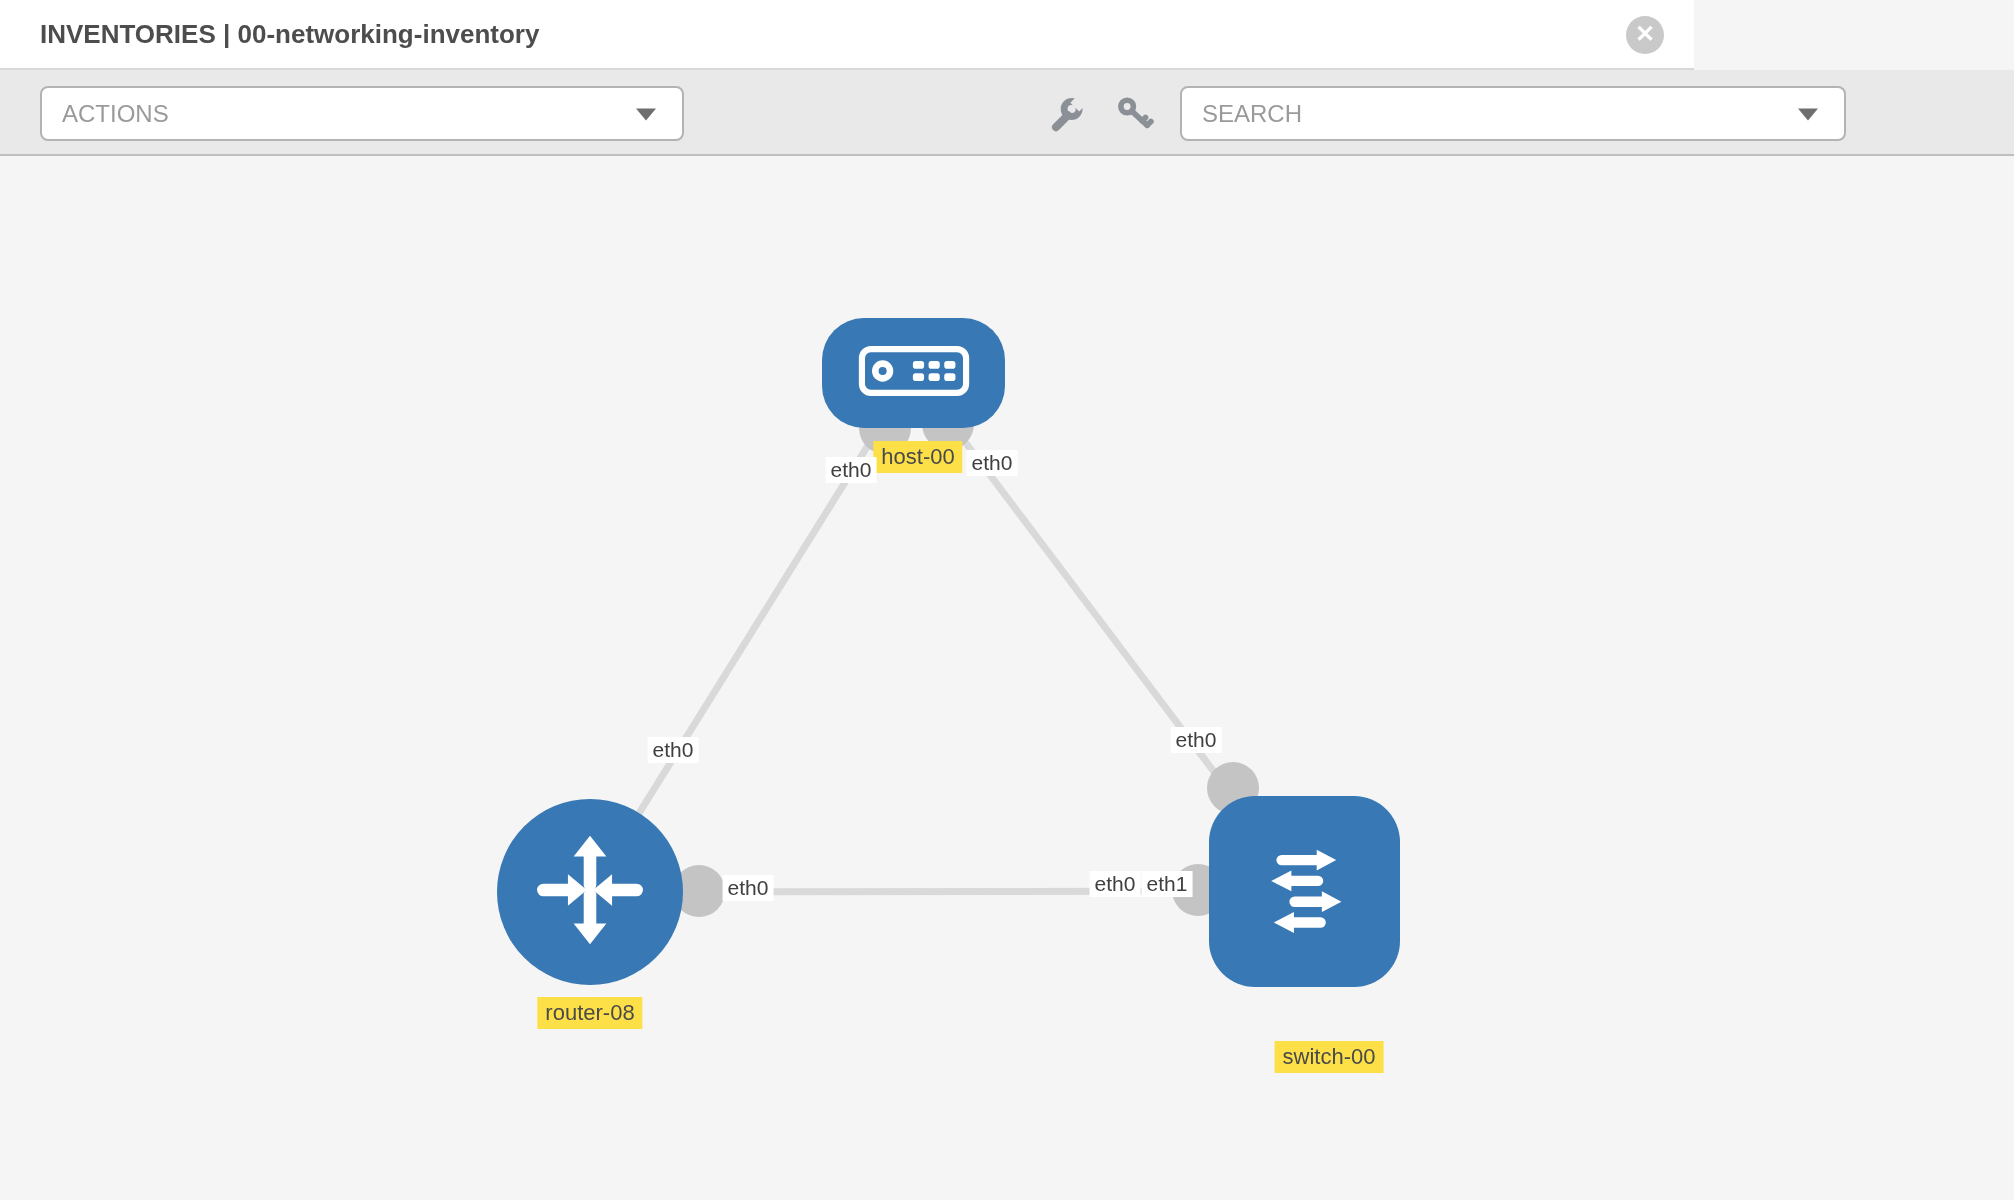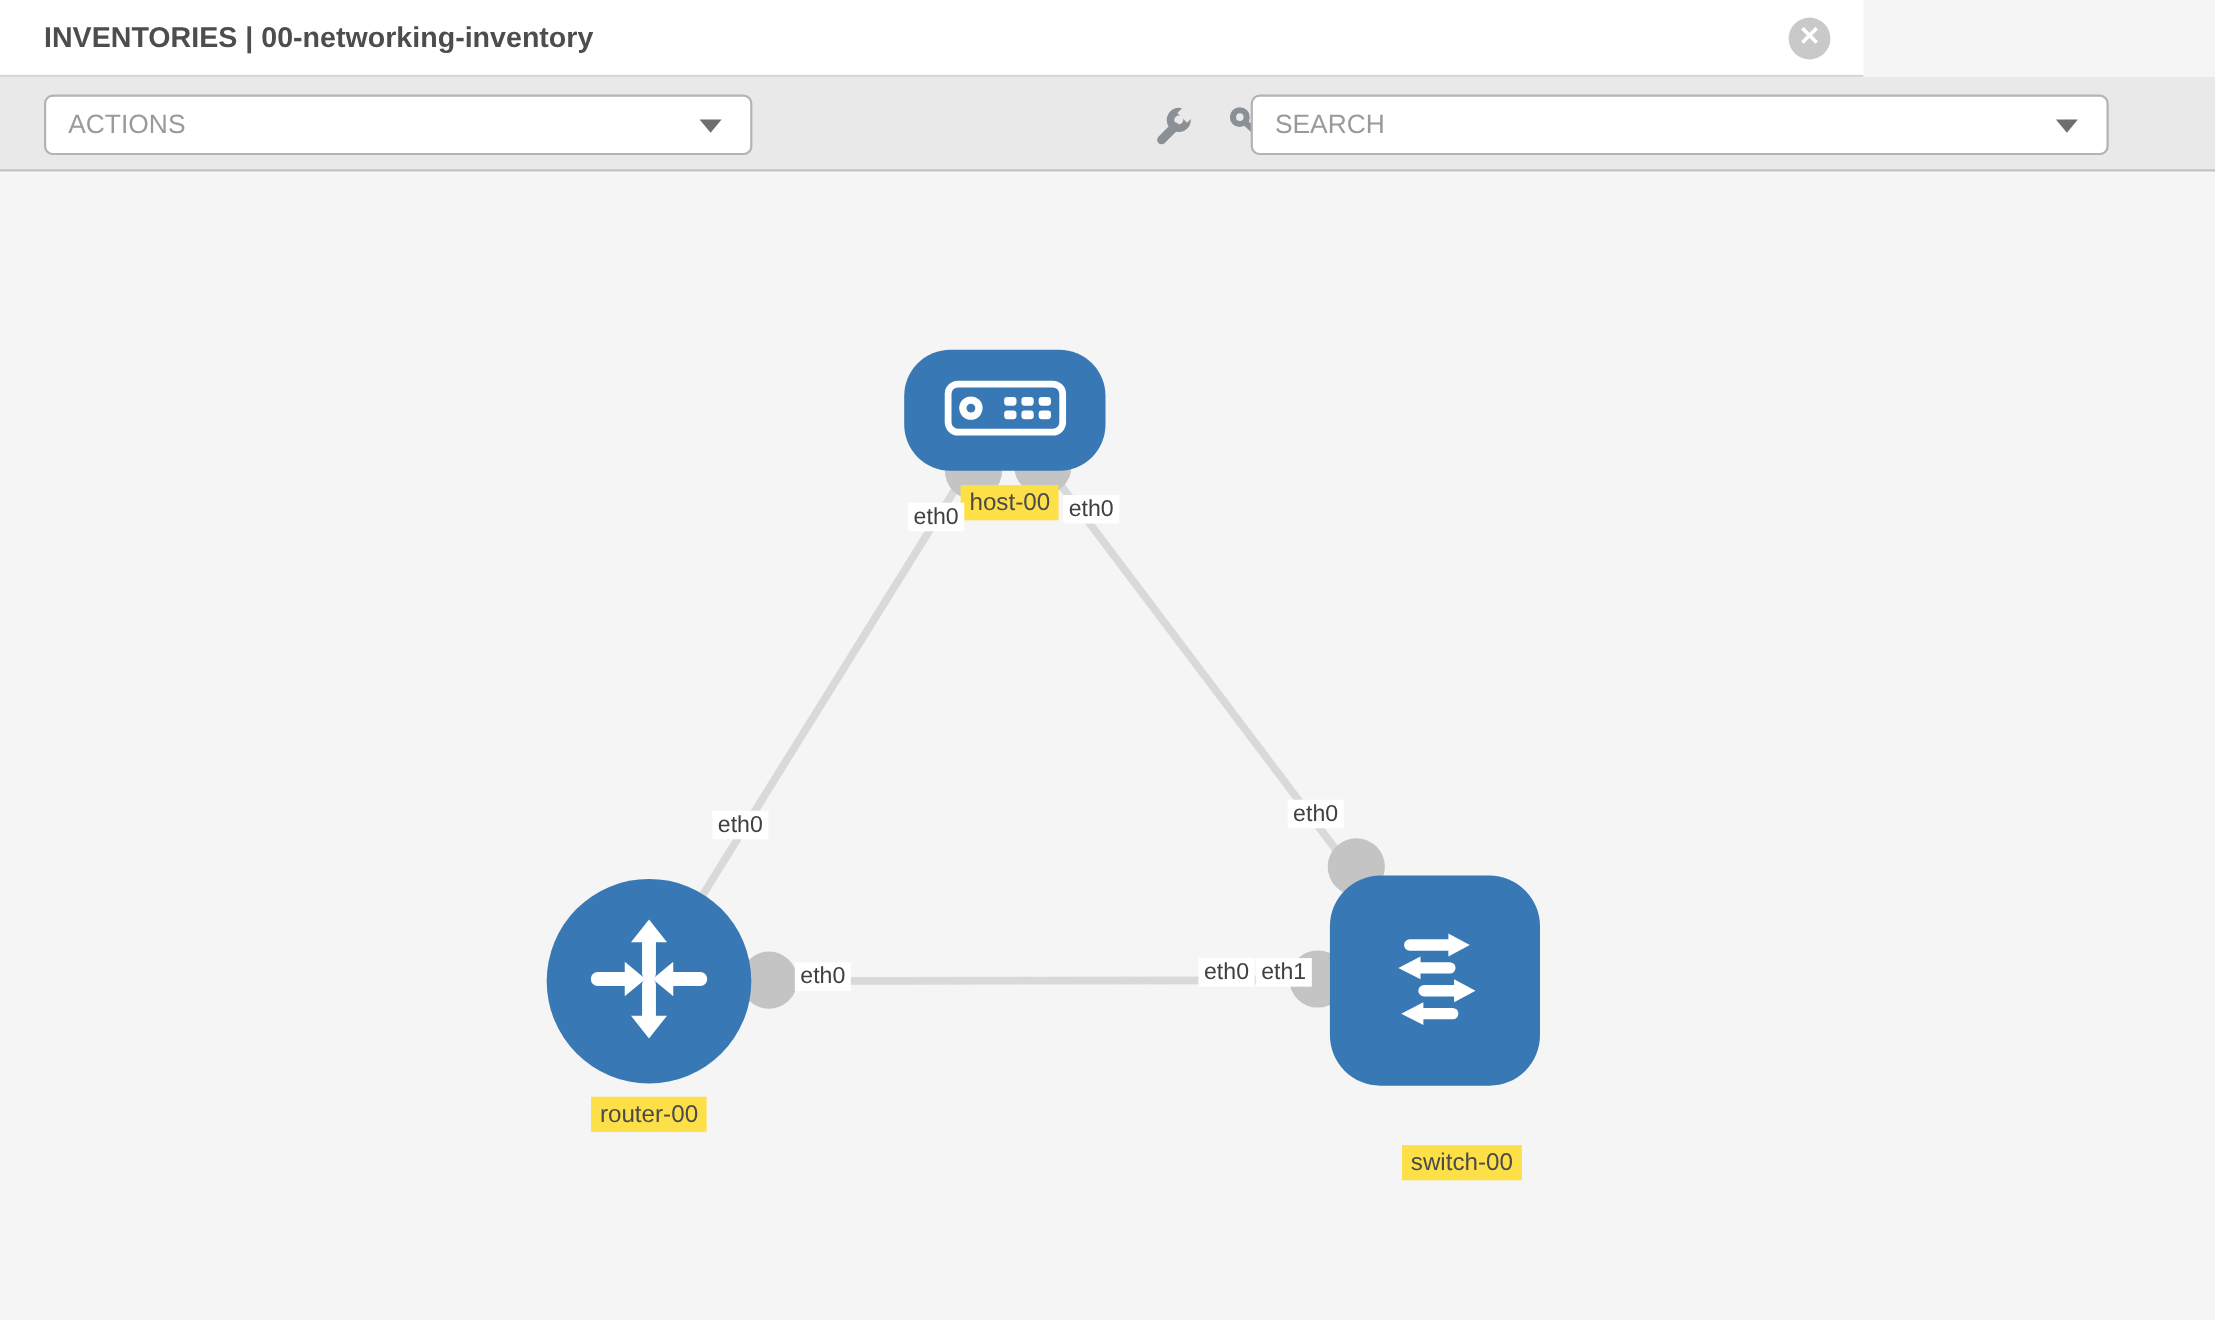--- a/index.html
+++ b/index.html
@@ -38,21 +38,21 @@
   .select-box .select-label {
     padding-left: 20px; font-size: 24px; color: #9a9a9a;
   }
   .caret-down {
     position: absolute; right: 26px; top: 50%; transform: translateY(-45%);
     width: 0; height: 0;
     border-left: 10px solid transparent; border-right: 10px solid transparent;
     border-top: 12px solid #6e6e6e;
   }
   .actions-select { left: 40px; width: 644px; }
-  .search-select  { left: 1137px; width: 780px; }
+  .search-select  { left: 1180px; width: 666px; }
   .tool-icon-btn {
     position: absolute; top: 24px; width: 44px; height: 44px;
     display: flex; align-items: center; justify-content: center; cursor: pointer;
   }
   .wrench-btn { left: 1044px; }
   .key-btn    { left: 1112px; }
 
   
   .canvas {
     position: absolute; left: 0; top: 156px; width: 2014px; height: 1044px;
@@ -182,21 +182,21 @@
         <polygon points="24,43 39.5,35 39.5,51" fill="#ffffff"></polygon>
         <line x1="42" y1="59" x2="64" y2="59" stroke="#ffffff" stroke-width="8" stroke-linecap="round"></line>
         <polygon points="78,59 63,51 63,67" fill="#ffffff"></polygon>
         <line x1="41" y1="75" x2="62" y2="75" stroke="#ffffff" stroke-width="8" stroke-linecap="round"></line>
         <polygon points="26,75 41.5,67 41.5,83" fill="#ffffff"></polygon>
       </svg>
     </span>
   </div>
 
   <div class="node-label" style="left:918px; top:301px;">host-00</div>
-  <div class="node-label" style="left:590px; top:857px;">router-00</div>
+  <div class="node-label" style="left:590px; top:857px;">router-08</div>
   <div class="node-label" style="left:1329px; top:859px;margin-top:42px;">switch-00</div>
 
   <div class="if-label" style="left:851px; top:314px;">eth0</div>
   <div class="if-label" style="left:673px; top:594px;">eth0</div>
   <div class="if-label" style="left:992px; top:307px;">eth0</div>
   <div class="if-label" style="left:1196px; top:584px;">eth0</div>
   <div class="if-label" style="left:748px; top:732px;">eth0</div>
   <div class="if-label" style="left:1115px; top:728px;">eth0</div>
   <div class="if-label overlap-top" style="left:1141px; top:728px;">eth1</div>
 

